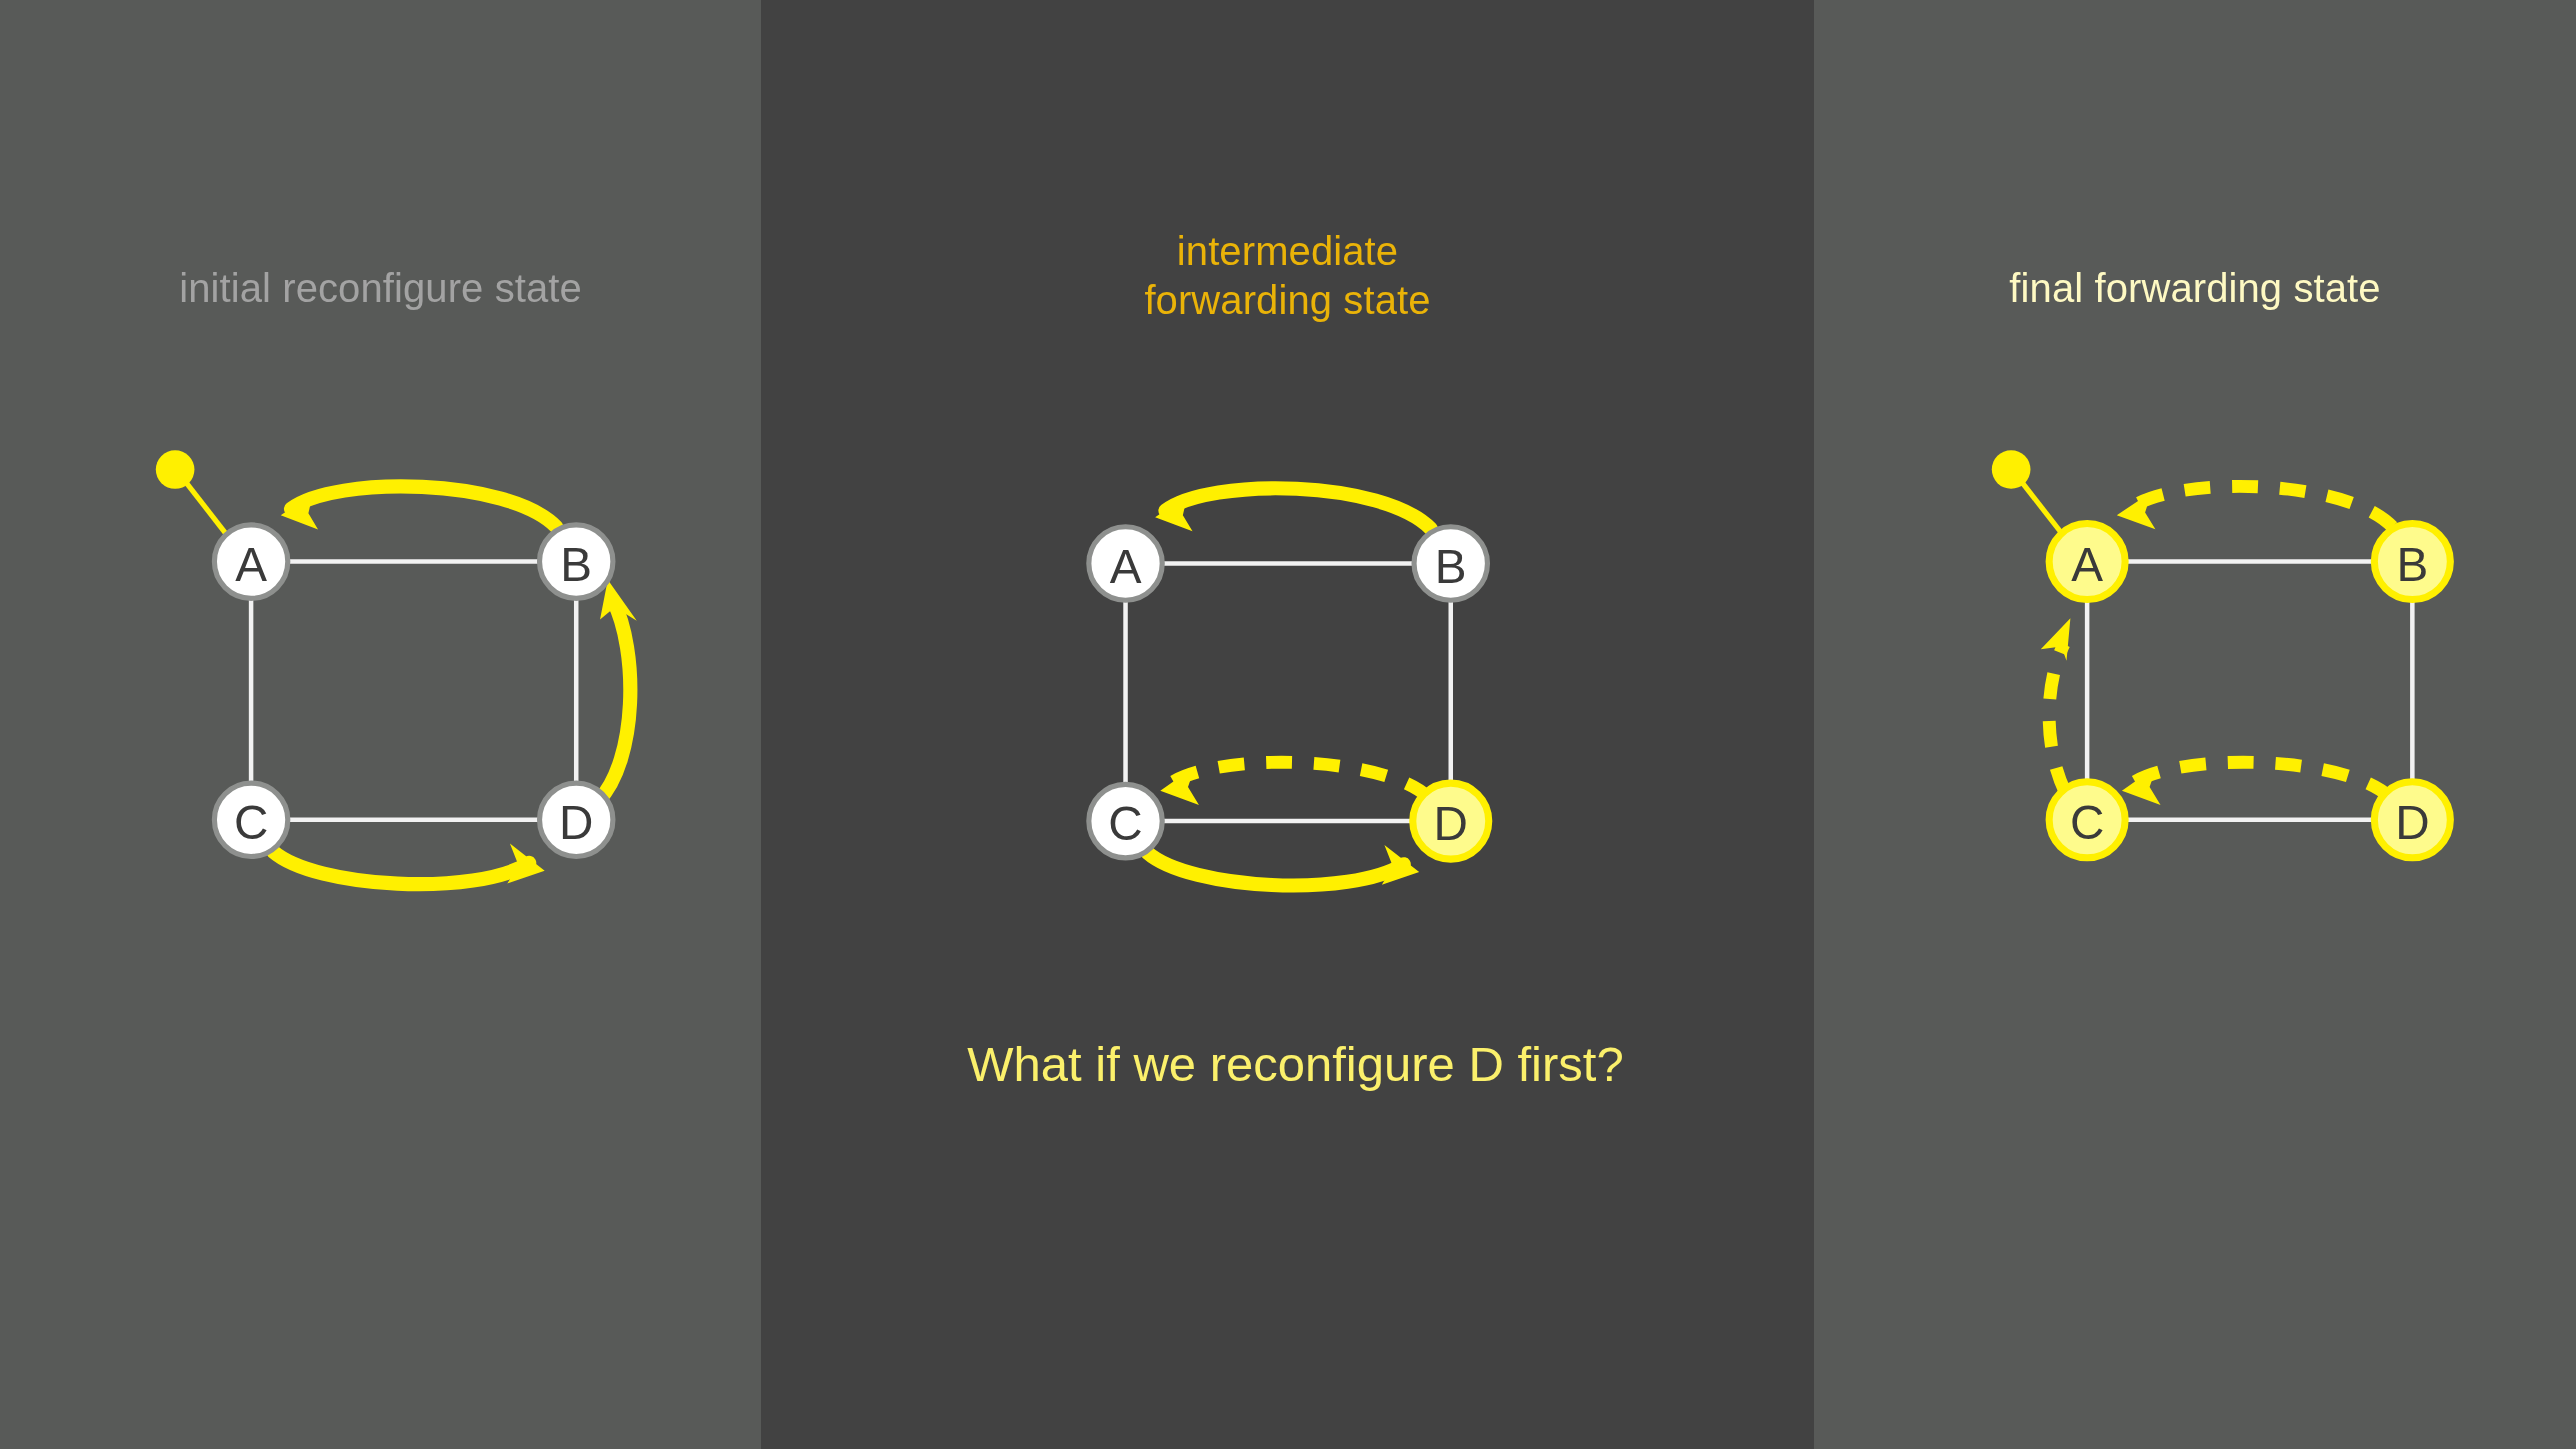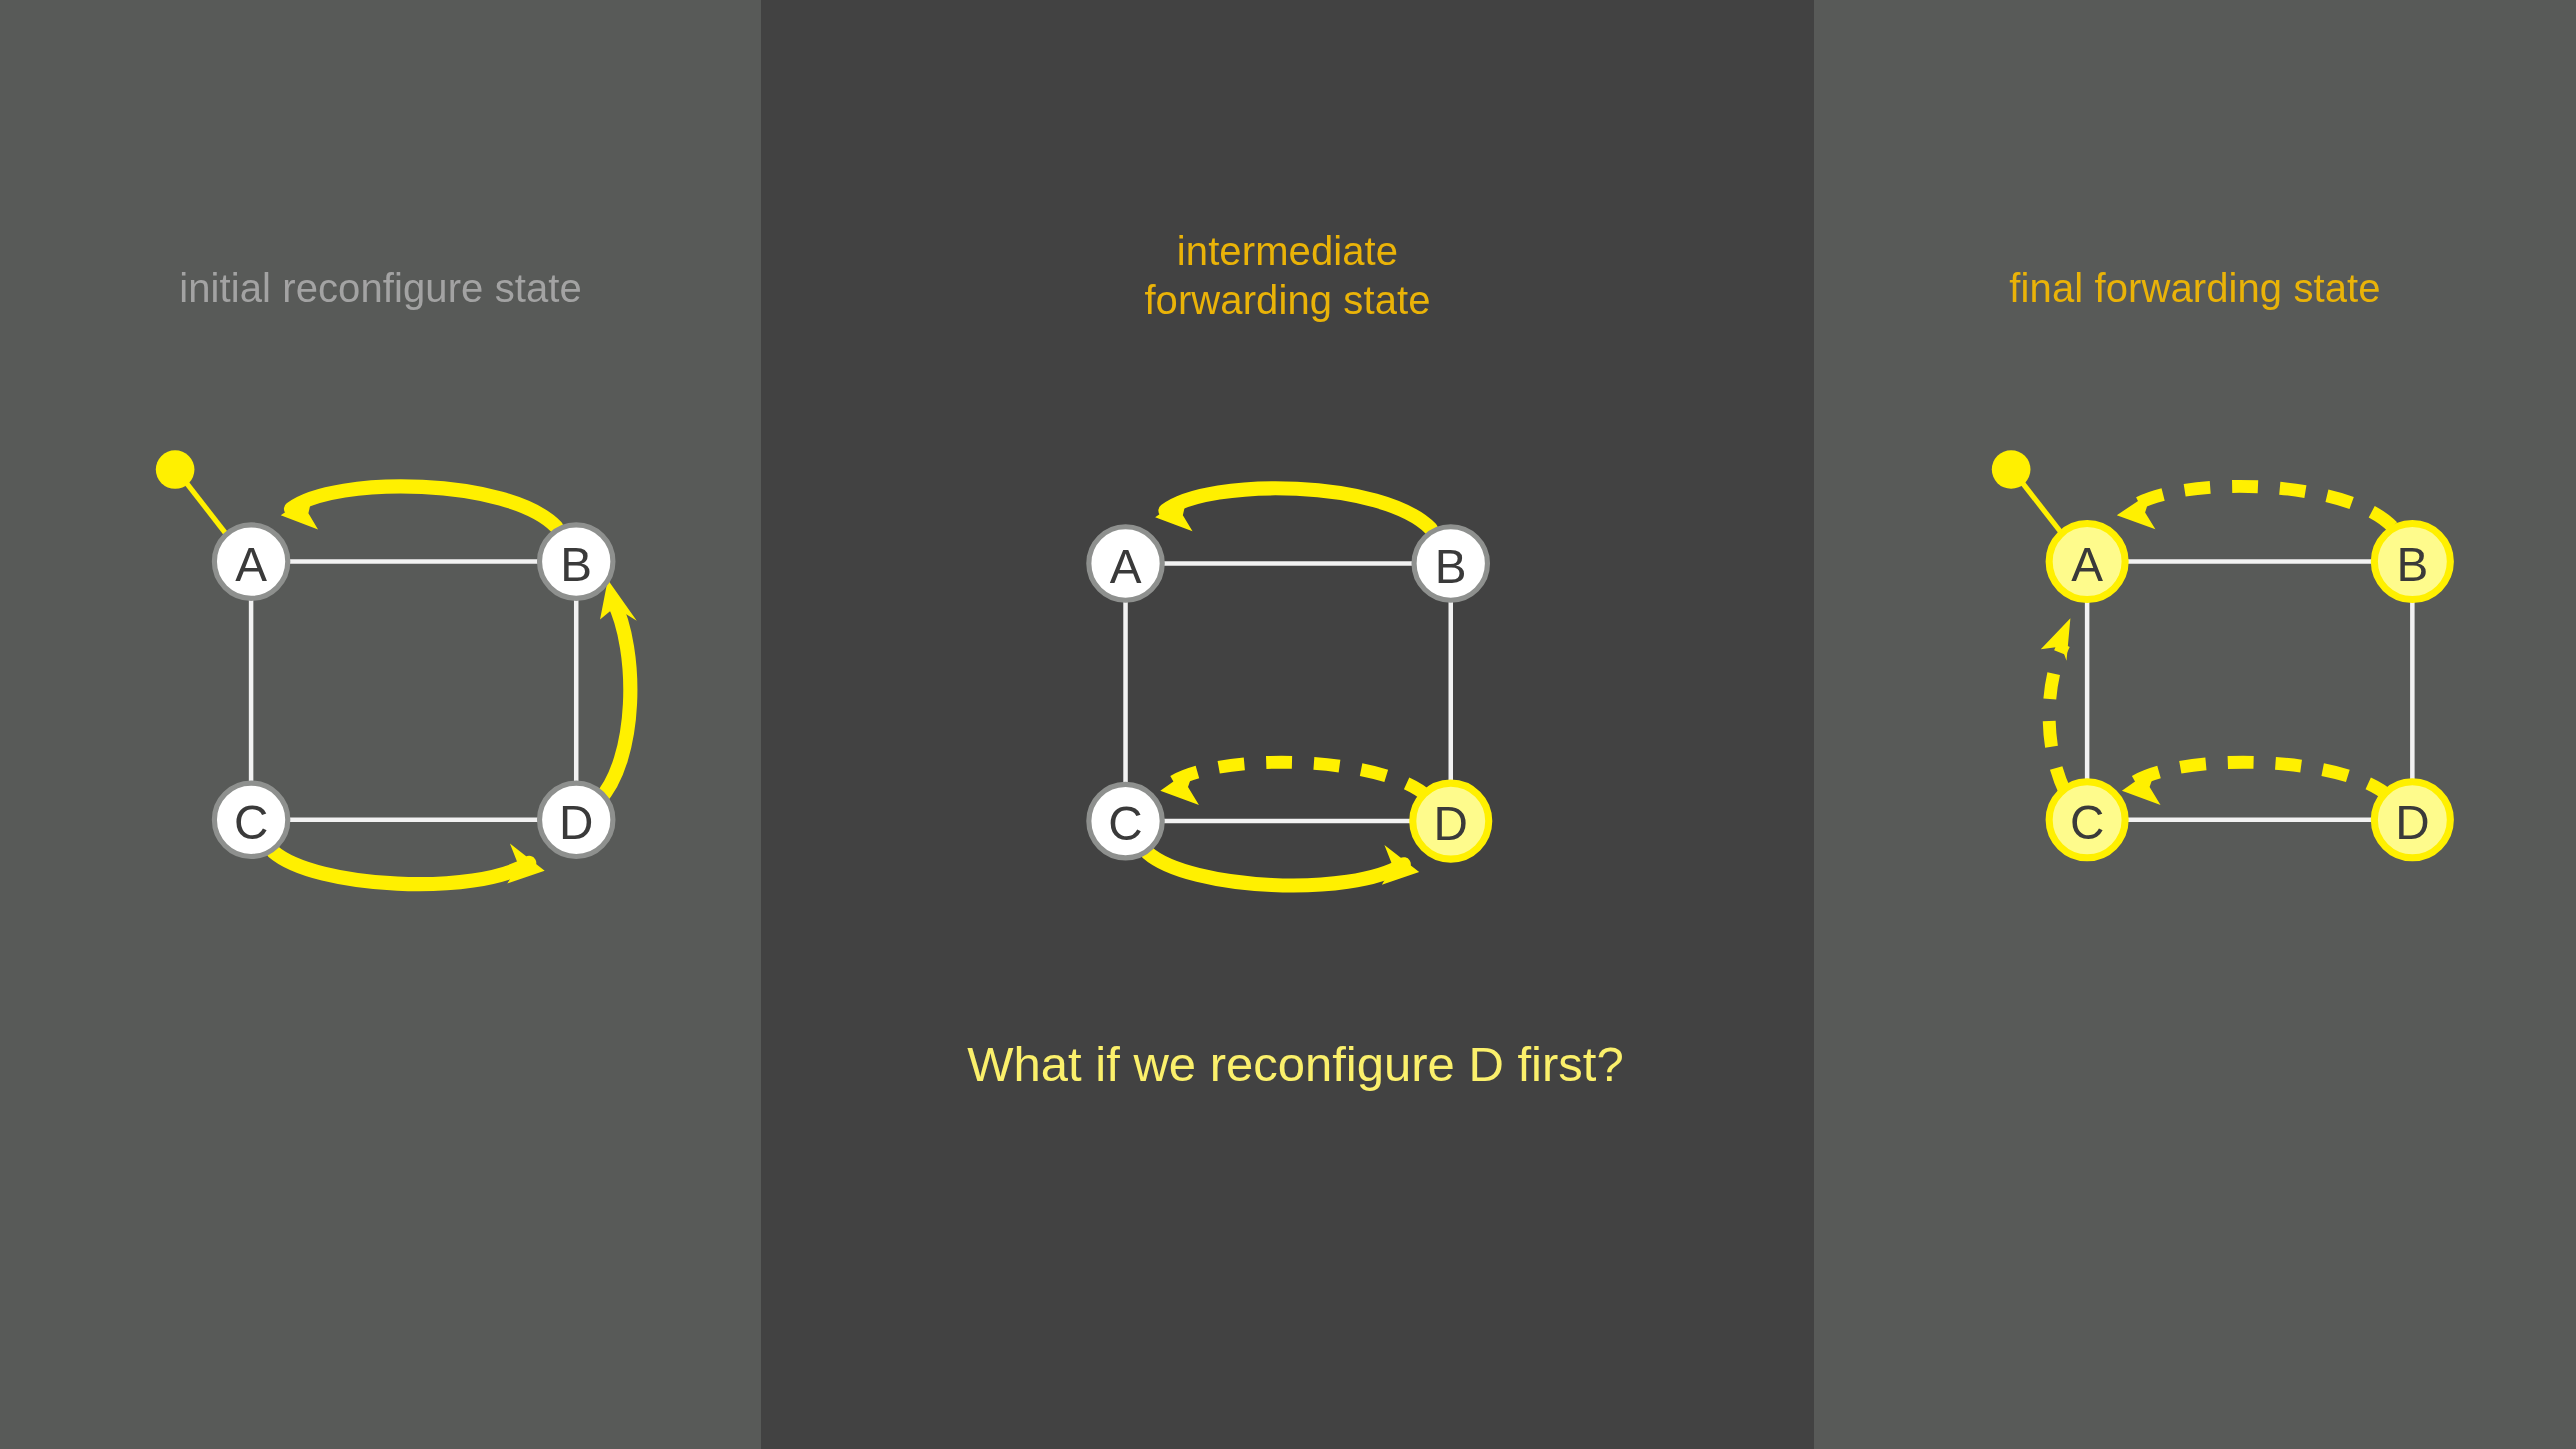--- a/index.html
+++ b/index.html
@@ -28,21 +28,21 @@
     left: 0;
     width: 100%;
     text-align: center;
     font-size: 40px;
     font-weight: 400;
     letter-spacing: 0.1px;
     line-height: 1.22;
     white-space: pre-line;
   }
   #title-initial { top: 264px; color: #a3a3a3; }
-  #title-final   { top: 264px; color: #eab308; }
+  #title-final   { top: 264px; color: #fef9c3; }
   #title-intermediate { top: 227px; color: #eab308; }
 
   .caption {
     position: absolute;
     left: 8px;
     width: 100%;
     text-align: center;
     top: 1036px;
     font-size: 49px;
     color: #fbf06b;

